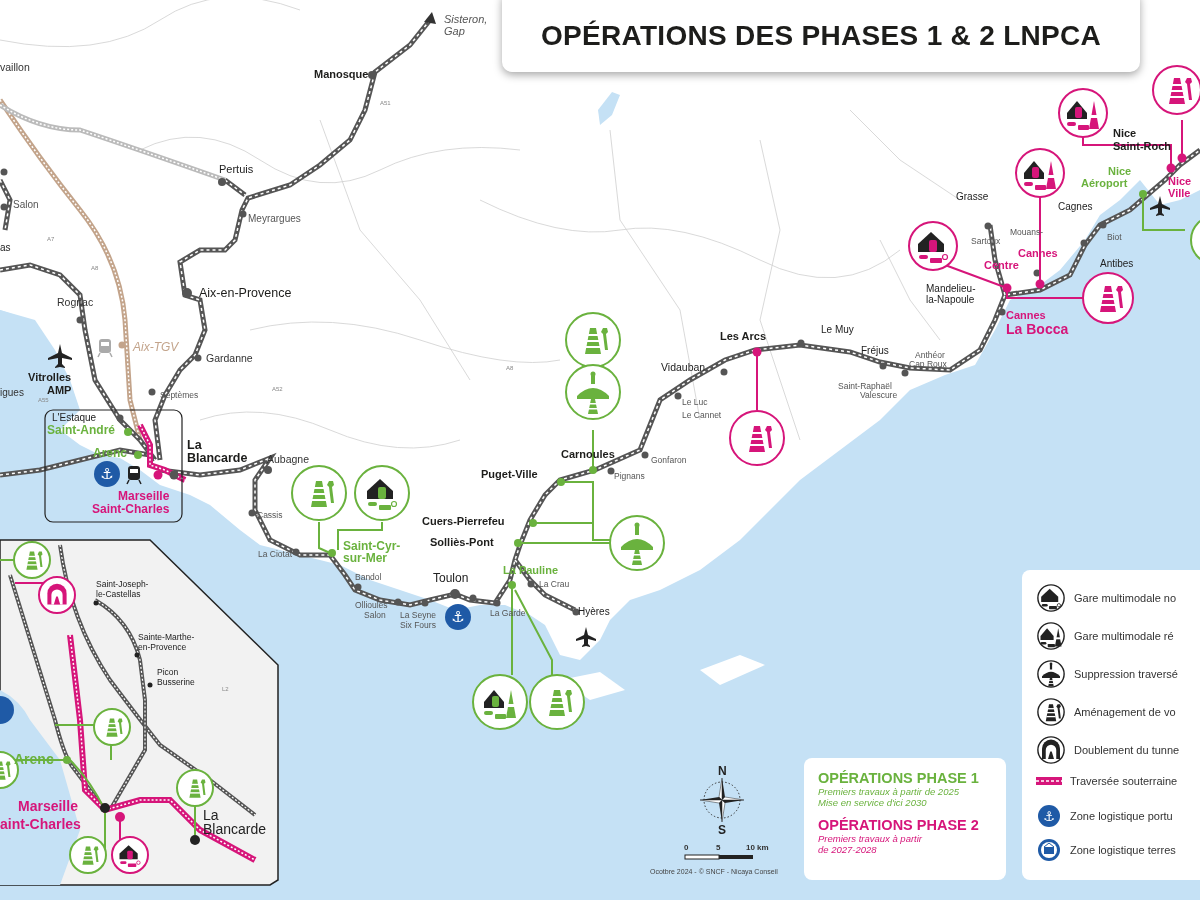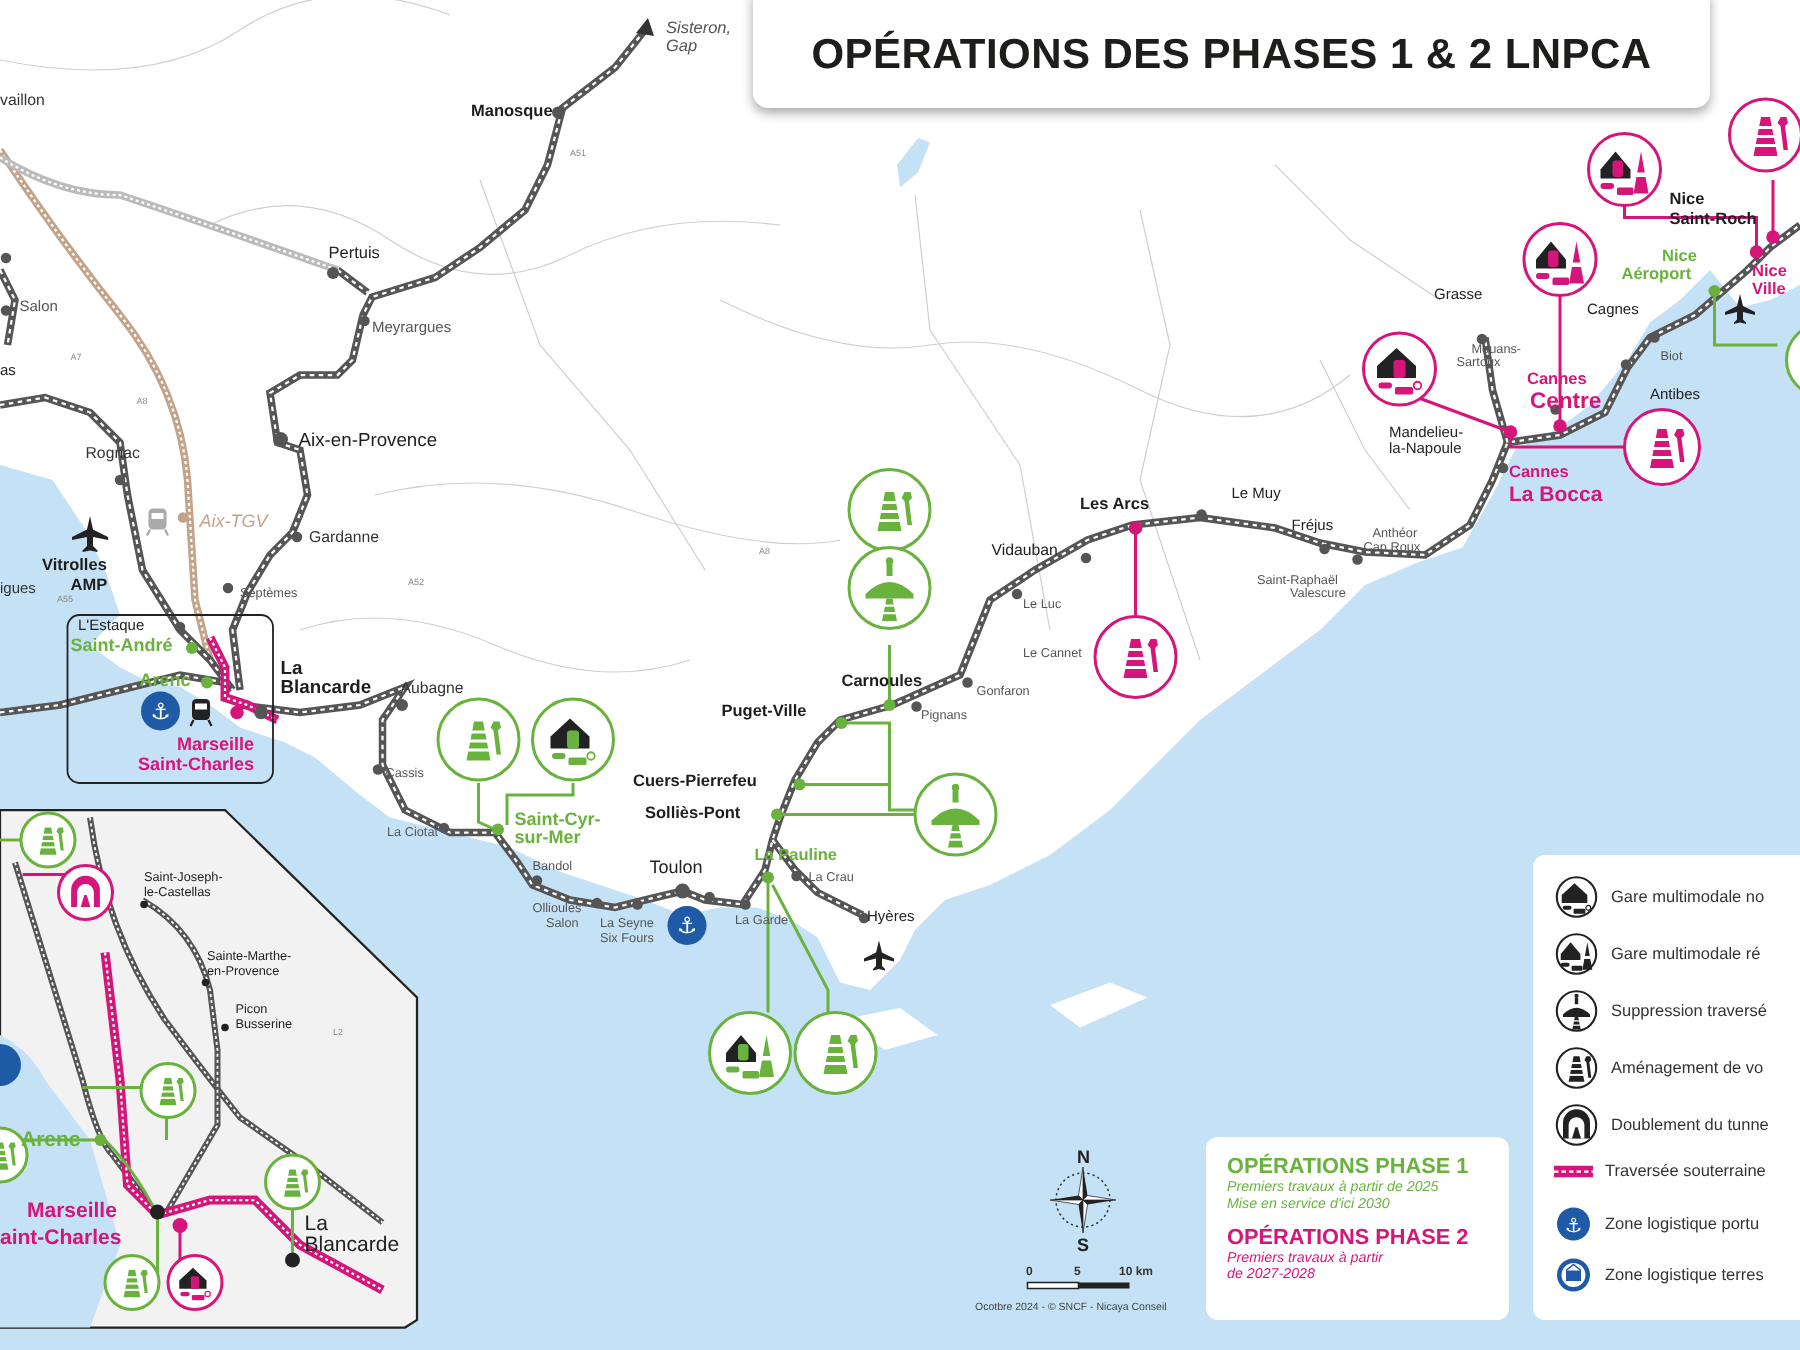--- a/index.html
+++ b/index.html
@@ -427,36 +427,36 @@
   <span class="lbl green" style="left:503px;top:565px;font-size:11px;">La Pauline</span>
   <span class="lbl small" style="left:539px;top:580px;">La Crau</span>
   <span class="lbl minor" style="left:578px;top:607px;color:#222;">Hyères</span>
   <span class="lbl major" style="left:430px;top:537px;font-size:11px;">Solliès-Pont</span>
   <span class="lbl major" style="left:422px;top:516px;font-size:11px;">Cuers-Pierrefeu</span>
   <span class="lbl major" style="left:481px;top:469px;font-size:11px;">Puget-Ville</span>
   <span class="lbl major" style="left:561px;top:449px;font-size:11px;">Carnoules</span>
   <span class="lbl small" style="left:614px;top:472px;">Pignans</span>
   <span class="lbl small" style="left:651px;top:456px;">Gonfaron</span>
   <span class="lbl small" style="left:682px;top:398px;">Le Luc</span>
-  <span class="lbl small" style="left:682px;top:431px;">Le Cannet</span>
+  <span class="lbl small" style="left:682px;top:411px;">Le Cannet</span>
   <span class="lbl minor" style="left:661px;top:362px;color:#222;font-size:10.5px;">Vidauban</span>
   <span class="lbl major" style="left:720px;top:331px;font-size:11px;">Les Arcs</span>
   <span class="lbl minor" style="left:781px;top:325px;color:#222;padding-left:40px;">Le Muy</span>
   <span class="lbl minor" style="left:861px;top:346px;color:#222;">Fréjus</span>
   <span class="lbl small" style="left:838px;top:382px;">Saint-Raphaël</span>
   <span class="lbl small" style="left:860px;top:391px;">Valescure</span>
   <span class="lbl small" style="left:915px;top:351px;">Anthéor</span>
   <span class="lbl small" style="left:909px;top:360px;">Cap Roux</span>
   <span class="lbl minor" style="left:926px;top:284px;color:#222;">Mandelieu-</span>
   <span class="lbl minor" style="left:926px;top:295px;color:#222;">la-Napoule</span>
   <span class="lbl pink" style="left:1006px;top:310px;font-size:11px;">Cannes</span>
   <span class="lbl pink" style="left:1006px;top:322px;font-size:14px;">La Bocca</span>
   <span class="lbl pink" style="left:1018px;top:248px;font-size:11px;">Cannes</span>
-  <span class="lbl pink" style="left:1020px;top:260px;font-size:15px;">Centre</span>
-  <span class="lbl small" style="left:942px;top:228px;padding-left:39px;">Mouans-</span>
+  <span class="lbl pink" style="left:984px;top:260px;font-size:11px;">Centre</span>
+  <span class="lbl small" style="left:971px;top:228px;padding-left:39px;">Mouans-</span>
   <span class="lbl small" style="left:971px;top:237px;">Sartoux</span>
   <span class="lbl minor" style="left:956px;top:192px;color:#222;">Grasse</span>
   <span class="lbl minor" style="left:1100px;top:259px;color:#222;">Antibes</span>
   <span class="lbl small" style="left:1107px;top:233px;">Biot</span>
   <span class="lbl minor" style="left:1058px;top:202px;color:#222;">Cagnes</span>
   <span class="lbl green" style="left:1108px;top:166px;font-size:11px;">Nice</span>
   <span class="lbl green" style="left:1081px;top:178px;font-size:11px;">Aéroport</span>
   <span class="lbl major" style="left:1113px;top:128px;font-size:11px;">Nice</span>
   <span class="lbl major" style="left:1113px;top:141px;font-size:11px;">Saint-Roch</span>
   <span class="lbl pink" style="left:1168px;top:176px;font-size:11px;">Nice</span>

